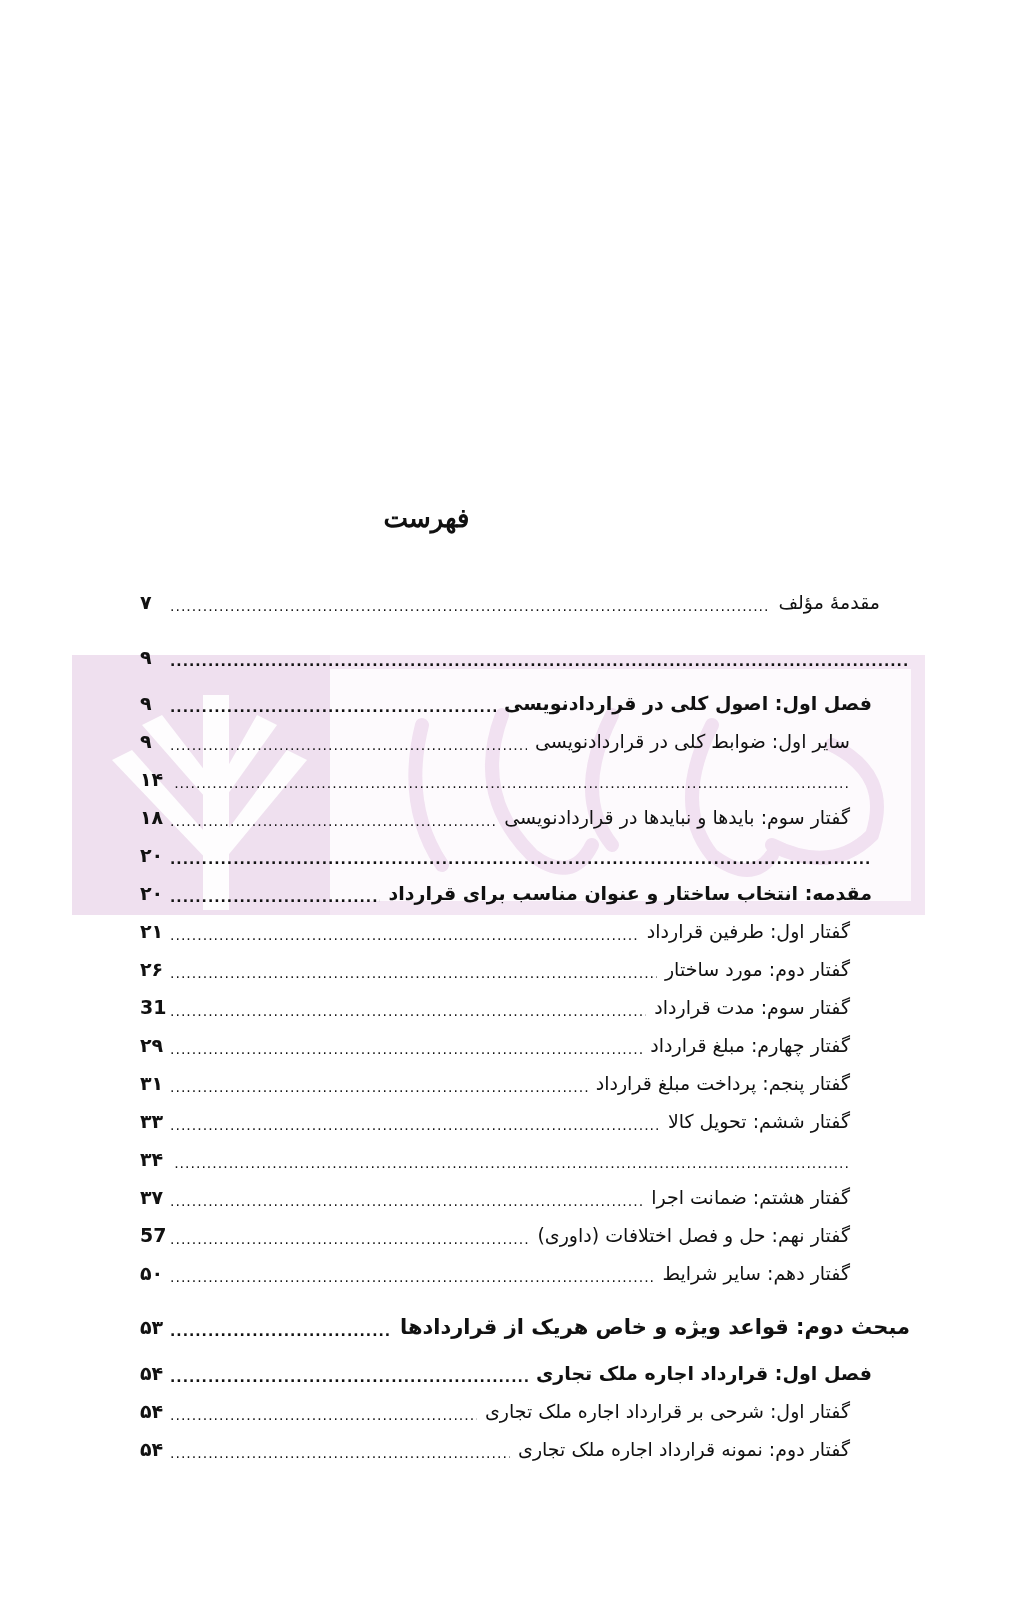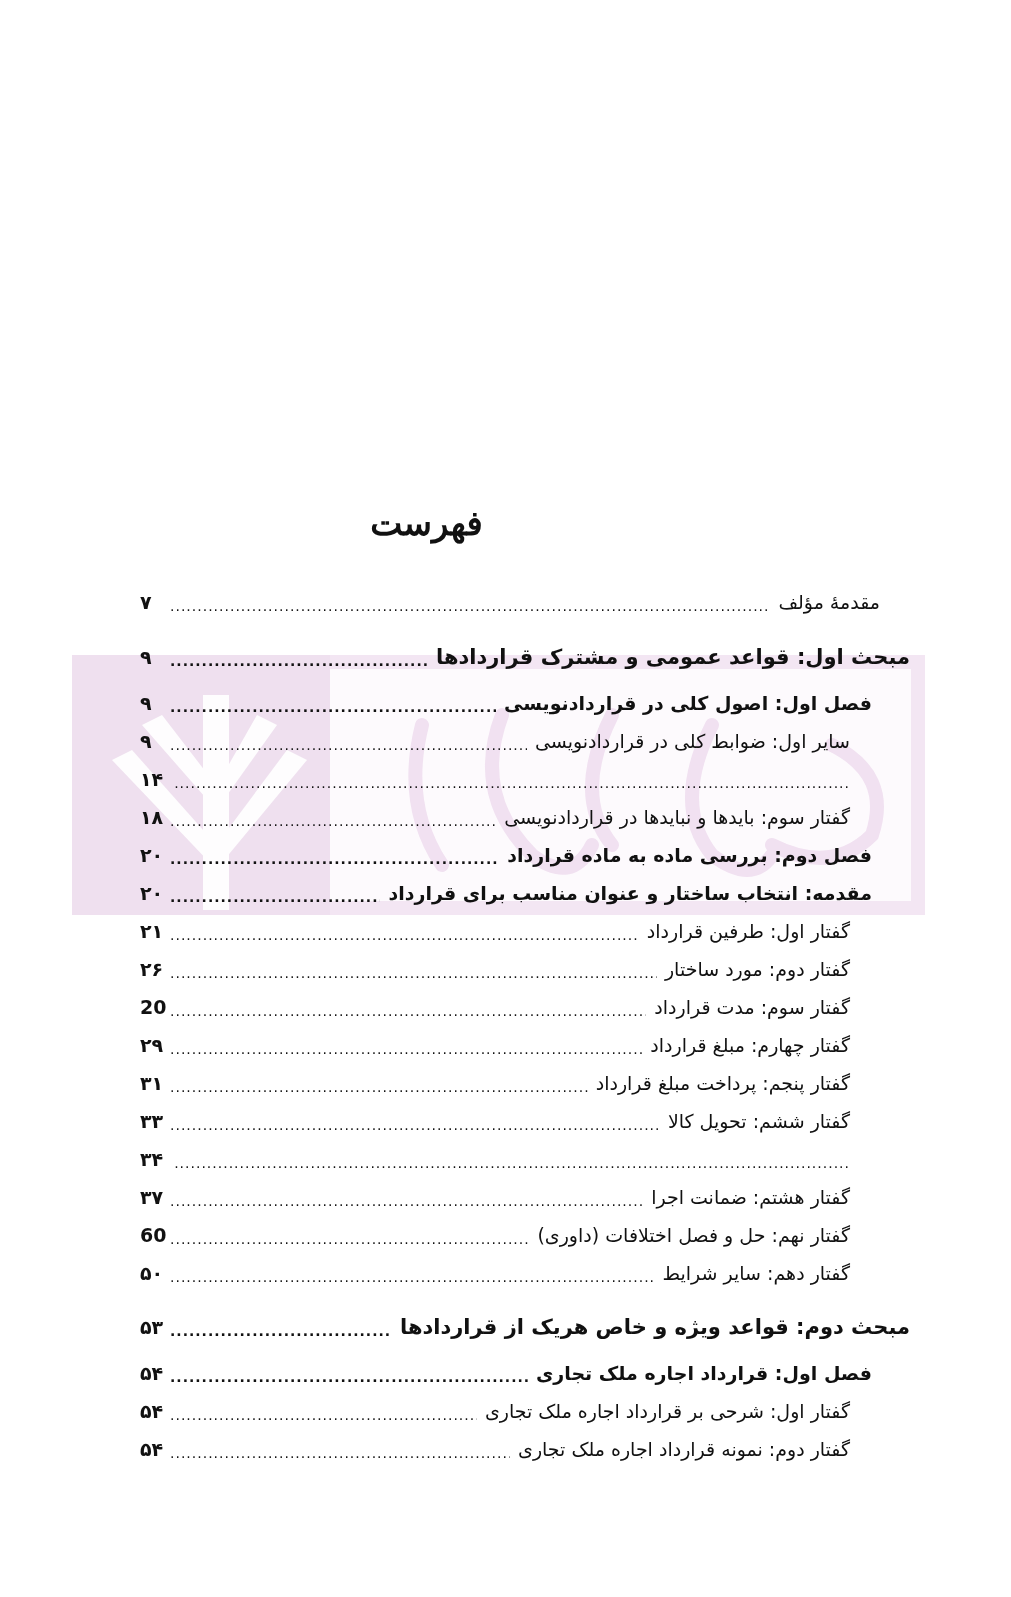--- a/index.html
+++ b/index.html
@@ -7,21 +7,21 @@
     width:1011px; height:1597px; background:#ffffff; position:relative; overflow:hidden;
     font-family: "DejaVu Sans", sans-serif; color:#111;
   }
   .watermark { position:absolute; left:72px; top:655px; width:853px; height:260px; z-index:0; }
   .wm-block { position:absolute; left:0; top:0; width:258px; height:260px; background:#efe0ef; }
   .wm-frame { position:absolute; left:258px; top:0; width:595px; height:260px; box-sizing:border-box;
     border-top:14px solid #f3e6f3; border-bottom:14px solid #f3e6f3; border-right:14px solid #f3e6f3; background:#fdfafd; }
   .wm-svg { position:absolute; left:0; top:0; }
 
   .title { position:absolute; left:0; width:853px; top:503px; text-align:center;
-    font-family:"DejaVu Serif", serif; font-weight:bold; font-size:34px; direction:rtl; z-index:2; }
+    font-family:"DejaVu Serif", serif; font-weight:bold; font-size:26px; direction:rtl; z-index:2; }
 
   .toc { position:absolute; left:140px; width:770px; top:585px; direction:rtl; z-index:2; }
   .row { position:absolute; right:0; left:0; height:34px; display:flex; align-items:center; direction:rtl; }
   .row .label { white-space:nowrap; padding-left:8px;text-align:center; }
   .row .dots { flex:1; overflow:hidden; white-space:nowrap; direction:ltr; text-align:right; color:#111;
     letter-spacing:1px; font-size:14px; line-height:14px; margin-top:8px; }
   .row .page { white-space:nowrap; min-width:30px; text-align:left; }
   .lvl1 { font-weight:bold; font-size:21px; }
   .lvl1 .label { padding-right:0; }
   .lvl2 { font-weight:bold; font-size:19px; padding-right:38px; }
@@ -55,21 +55,20 @@
 
 <div class="title">فهرست</div>
 
 <div class="toc" id="toc">
     <div class="row lvl0" style="top: 0px;">
       <span class="label">مقدمهٔ مؤلف</span>
       <span class="dots">............................................................................................................................</span>
       <span class="page">۷</span>
     </div>
     <div class="row lvl1" style="top: 55px;">
-      <span class="label">مبحث اول: قواعد عمومی و مشترک قراردادها</span>
       <span class="dots">............................................................................................................................</span>
       <span class="page">۹</span>
     </div>
     <div class="row lvl2" style="top: 101px;">
       <span class="label">فصل اول: اصول کلی در قراردادنویسی</span>
       <span class="dots">............................................................................................................................</span>
       <span class="page">۹</span>
     </div>
     <div class="row lvl3" style="top: 139px;">
       <span class="label">سایر اول: ضوابط کلی در قراردادنویسی</span>
@@ -79,21 +78,20 @@
     <div class="row lvl3" style="top: 177px;">
       <span class="dots">............................................................................................................................</span>
       <span class="page">۱۴</span>
     </div>
     <div class="row lvl3" style="top: 215px;">
       <span class="label">گفتار سوم: بایدها و نبایدها در قراردادنویسی</span>
       <span class="dots">............................................................................................................................</span>
       <span class="page">۱۸</span>
     </div>
     <div class="row lvl2" style="top: 253px;">
-      <span class="label">فصل دوم: بررسی ماده به ماده قرارداد</span>
       <span class="dots">............................................................................................................................</span>
       <span class="page">۲۰</span>
     </div>
     <div class="row lvl2" style="top: 291px;">
       <span class="label">مقدمه: انتخاب ساختار و عنوان مناسب برای قرارداد</span>
       <span class="dots">............................................................................................................................</span>
       <span class="page">۲۰</span>
     </div>
     <div class="row lvl3" style="top: 329px;">
       <span class="label">گفتار اول: طرفین قرارداد</span>
@@ -101,21 +99,21 @@
       <span class="page">۲۱</span>
     </div>
     <div class="row lvl3" style="top: 367px;">
       <span class="label">گفتار دوم: مورد ساختار</span>
       <span class="dots">............................................................................................................................</span>
       <span class="page">۲۶</span>
     </div>
     <div class="row lvl3" style="top: 405px;">
       <span class="label">گفتار سوم: مدت قرارداد</span>
       <span class="dots">............................................................................................................................</span>
-      <span class="page">20</span>
+      <span class="page">31</span>
     </div>
     <div class="row lvl3" style="top: 443px;">
       <span class="label">گفتار چهارم: مبلغ قرارداد</span>
       <span class="dots">............................................................................................................................</span>
       <span class="page">۲۹</span>
     </div>
     <div class="row lvl3" style="top: 481px;">
       <span class="label">گفتار پنجم: پرداخت مبلغ قرارداد</span>
       <span class="dots">............................................................................................................................</span>
       <span class="page">۳۱</span>
@@ -130,21 +128,21 @@
       <span class="page">۳۴</span>
     </div>
     <div class="row lvl3" style="top: 595px;">
       <span class="label">گفتار هشتم: ضمانت اجرا</span>
       <span class="dots">............................................................................................................................</span>
       <span class="page">۳۷</span>
     </div>
     <div class="row lvl3" style="top: 633px;">
       <span class="label">گفتار نهم: حل و فصل اختلافات (داوری)</span>
       <span class="dots">............................................................................................................................</span>
-      <span class="page">60</span>
+      <span class="page">57</span>
     </div>
     <div class="row lvl3" style="top: 671px;">
       <span class="label">گفتار دهم: سایر شرایط</span>
       <span class="dots">............................................................................................................................</span>
       <span class="page">۵۰</span>
     </div>
     <div class="row lvl1" style="top: 725px;">
       <span class="label">مبحث دوم: قواعد ویژه و خاص هریک از قراردادها</span>
       <span class="dots">............................................................................................................................</span>
       <span class="page">۵۳</span>

